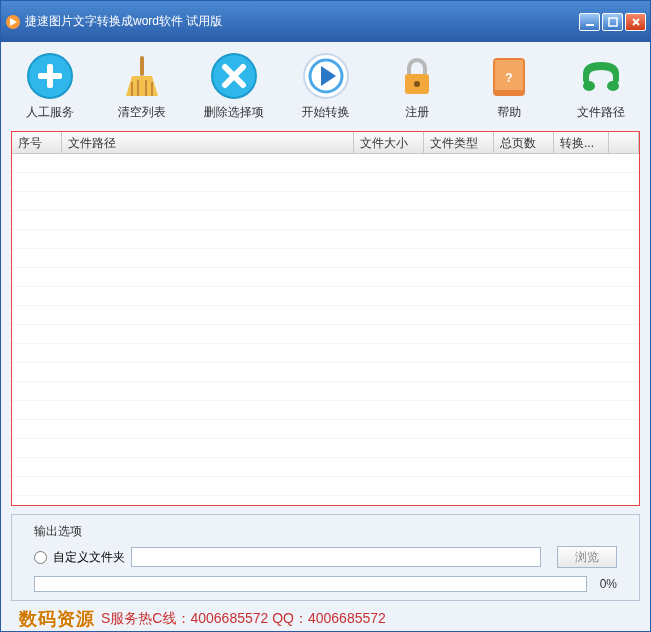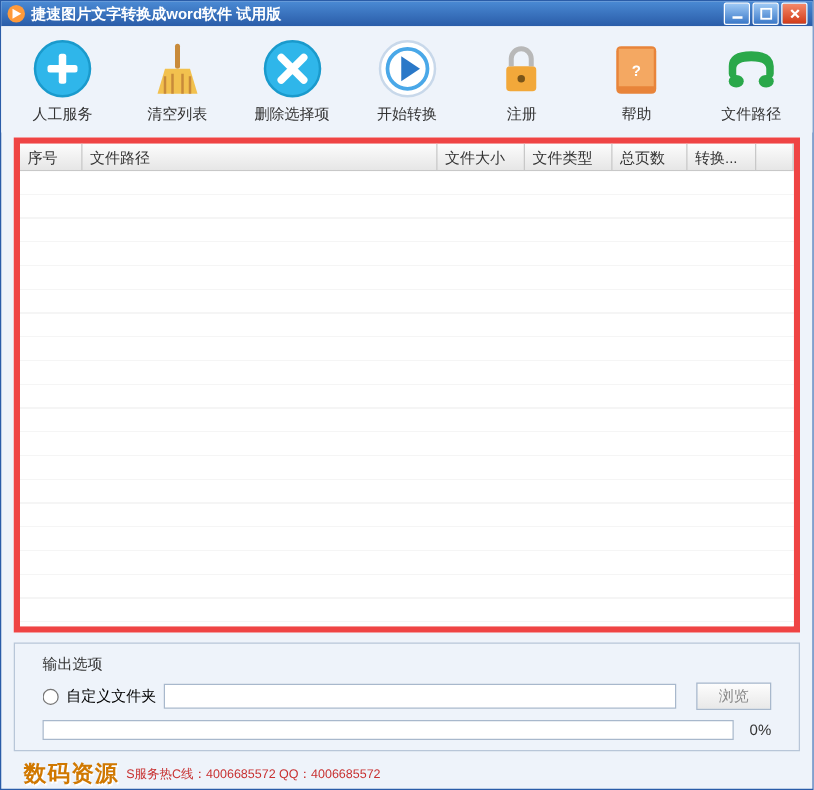--- a/index.html
+++ b/index.html
@@ -1,50 +1,50 @@
 <!DOCTYPE html>
 <html><head>
 <meta charset="utf-8">
 <style>
 * { margin: 0; padding: 0; box-sizing: border-box; font-family: "Microsoft YaHei", Arial, sans-serif; font-size: 12px; }
 body { background: #fff; width: 651px; height: 632px; overflow: hidden; }
 
 .window { width: 651px; height: 632px; border: 1px solid #2a5ca8; background: #eef3fa; display: flex; flex-direction: column; }
 
-.titlebar { height: 20px; background: linear-gradient(180deg,#4a8ad4 0%,#2a5ca8 100%); display: flex; align-items: center; padding: 0 4px; color: #fff; font-weight: bold; }
+.titlebar { height: 41px; background: linear-gradient(180deg,#4a8ad4 0%,#2a5ca8 100%); display: flex; align-items: center; padding: 0 4px; color: #fff; font-weight: normal; }
 .titlebar-icon { width: 16px; height: 16px; margin-right: 4px; display: inline-flex; }
 .titlebar-text { flex: 1; white-space: nowrap; }
 .winbtn { width: 21px; height: 18px; margin-left: 2px; border: 1px solid #fff; border-radius: 2px; display: inline-flex; align-items: center; justify-content: center; cursor: pointer; }
 .winbtn.min,.winbtn.max { background: linear-gradient(180deg,#9ec9f5,#3a78c8); }
 .winbtn.close { background: linear-gradient(180deg,#f58a6a,#d13a18); }
 
 .toolbar { display: flex; padding: 8px 6px 4px; gap: 6px; background: #eef3fa; }
 .tbitem { flex: 1; display: flex; flex-direction: column; align-items: center; gap: 4px; cursor: pointer; padding: 2px 0; }
 .tbitem .tbicon { width: 48px; height: 48px; display: flex; align-items: center; justify-content: center; }
 .tbitem .tblabel { color: #333; }
 
-.listwrap { margin: 4px 10px 4px; border: 5px solid #ef4444; background: #fff; flex: 1; min-height: 0; display: flex; flex-direction: column; }
+.listwrap { margin: 4px 10px 4px; border: 1px solid #ef4444; background: #fff; flex: 1; min-height: 0; display: flex; flex-direction: column; }
 .listhead { display: flex; height: 22px; background: linear-gradient(180deg,#fcfcfc,#e6e6e6); border-bottom: 1px solid #c8c8c8; }
 .listhead .col { border-right: 1px solid #c8c8c8; padding: 3px 6px; color: #333; overflow: hidden; white-space: nowrap; }
 .w-seq{width:50px} .w-path{flex:1;min-width:120px} .w-size{width:70px} .w-type{width:70px} .w-pages{width:60px} .w-conv{width:55px} .w-last{width:30px}
 .listbody { flex:1; overflow:auto; background: repeating-linear-gradient(180deg,#ffffff 0,#ffffff 18px,#f5f5f5 18px,#f5f5f5 19px); }
 
 .outputpanel { margin: 4px 10px 6px; border: 1px solid #b8c6d8; background: #eef3fa; padding: 8px 22px; }
 .outputpanel .opt-title { color: #333; margin-bottom: 6px; }
 .radio-row { display: flex; align-items: center; gap: 6px; margin: 6px 0; }
 .radio-row input[type=radio]{ accent-color: #1a6b1a; }
 .custom-path { flex:1; height: 20px; border: 1px solid #a8b8cc; background: #fff; padding: 0 4px; }
 .browse-btn { width: 60px; height: 22px; margin-left: 10px; border: 1px solid #a8b8cc; background: linear-gradient(180deg,#fdfdfd,#e8e8e8); color: #888; cursor: pointer; }
 .progress-row { display: flex; align-items: center; gap: 6px; margin-top: 8px; }
 .progress-bar { flex:1; height: 16px; border: 1px solid #a8b8cc; background: #fff; }
 .progress-pct { color: #333; width: 24px; text-align: right; }
 
 .footer { height: 24px; display: flex; align-items: center; padding: 0 18px; gap: 6px; }
 .footer .wm1 { color: #d07800; font-weight: bold; font-size: 18px; letter-spacing: 1px; text-shadow: 1px 1px 0 #fff; }
-.footer .wm2 { color: #c83030; font-size: 10px; }
+.footer .wm2 { color: #c83030; font-size: 14px; }
 
 </style>
 </head>
 <body>
 
 <div class="window">
 
   <div class="titlebar">
     <span class="titlebar-icon">
       <svg viewBox="0 0 16 16">

